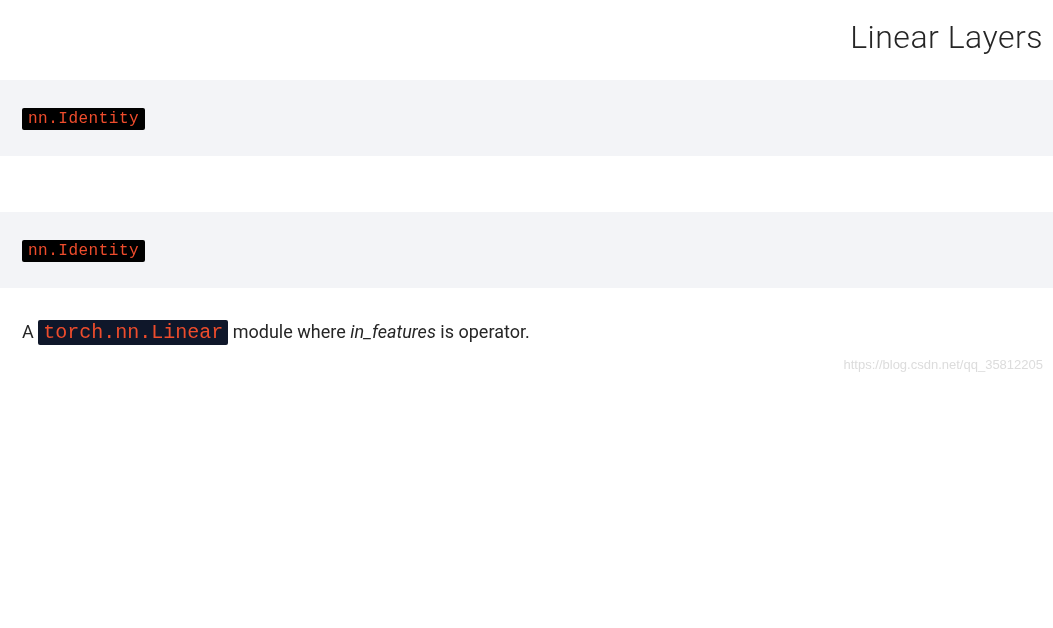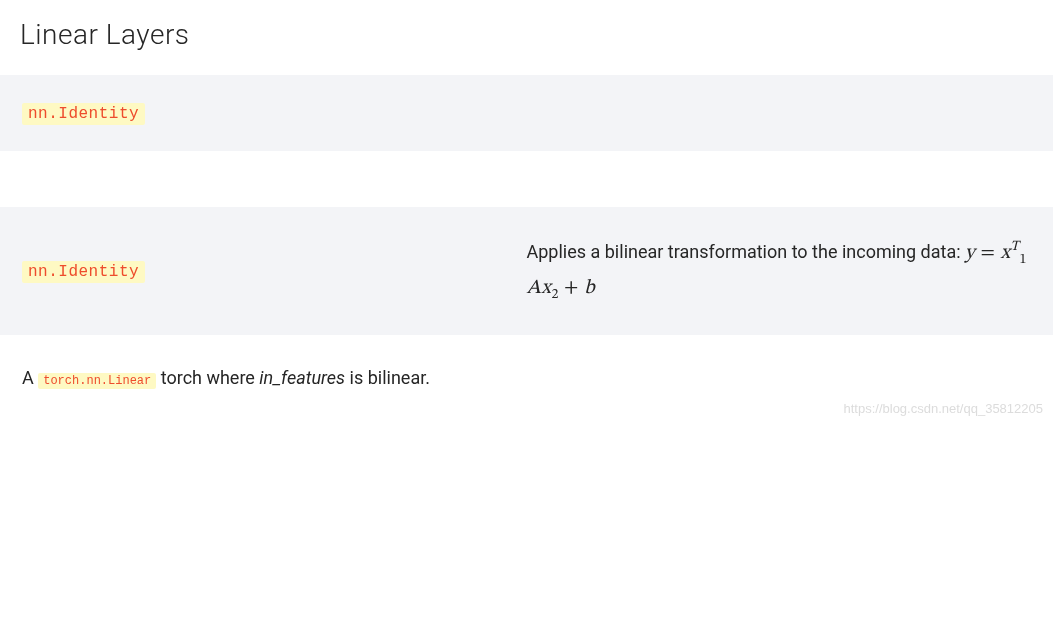--- a/index.html
+++ b/index.html
@@ -4,25 +4,26 @@
 <style>
   * { box-sizing: border-box; margin: 0; padding: 0; }
   body {
     font-family: -apple-system, BlinkMacSystemFont, "Segoe UI", Roboto, "Helvetica Neue", Arial, sans-serif;
     color: #262626;
     background: #fff;
     width: 1053px;
     position: relative;
   }
   h1.page-title {
-    font-size: 28px;
+    font-size: 32px;
     font-weight: 300;
     color: #262626;
     padding: 18px 10px 24px 20px;
     letter-spacing: 0.5px;
+    text-align: right;
   }
   .row {
     display: flex;
     align-items: center;
     padding: 28px 22px;
   }
   .row.shade {
     background: #f3f4f7;
   }
   .left {
@@ -31,30 +32,30 @@
   }
   .right {
     flex: 1 1 50%;
     font-size: 18px;
     line-height: 1.7;
     color: #262626;
   }
   code.api {
     font-family: "SFMono-Regular", Consolas, "Liberation Mono", Menlo, Courier, monospace;
     font-size: 16px;
-    background: #fef9c3;
+    background: #000000;
     color: #ee4c2c;
     padding: 2px 6px;
     border-radius: 2px;
     letter-spacing: 0.5px;
   }
   code.inline {
     font-family: "SFMono-Regular", Consolas, "Liberation Mono", Menlo, Courier, monospace;
-    font-size: 12px;
-    background: #fef9c3;
+    font-size: 20px;
+    background: #0f172a;
     color: #ee4c2c;
     padding: 1px 5px;
     border-radius: 2px;
     text-align: center;
   }
   em.arg {
   }
   .math {
     font-family: "Cambria Math", "STIX Two Math", "Latin Modern Math", Georgia, serif;
     font-size: 20px;
@@ -85,24 +86,21 @@
   </div>
 </div>
 
 <div class="row">
 </div>
 
 <div class="row shade">
   <div class="left">
     <code class="api">nn.Identity</code>
   </div>
-  <div class="right">
-    <span>Applies a bilinear transformation to the incoming data: </span><span class="math">y <span class="nrm">=</span> x<span class="sup">T</span><span class="sub">1</span> Ax<span class="sub">2</span> <span class="nrm">+</span> b</span>
-  </div>
 </div>
 
 <div class="row">
   <div class="right">
-    <span>A </span><code class="inline">torch.nn.Linear</code><span> torch where </span><em class="arg">in_features</em><span> is bilinear.</span>
+    <span>A </span><code class="inline">torch.nn.Linear</code><span> module where </span><em class="arg">in_features</em><span> is operator.</span>
   </div>
 </div>
 
 <div class="watermark">https://blog.csdn.net/qq_35812205</div>
 
 </body></html>

